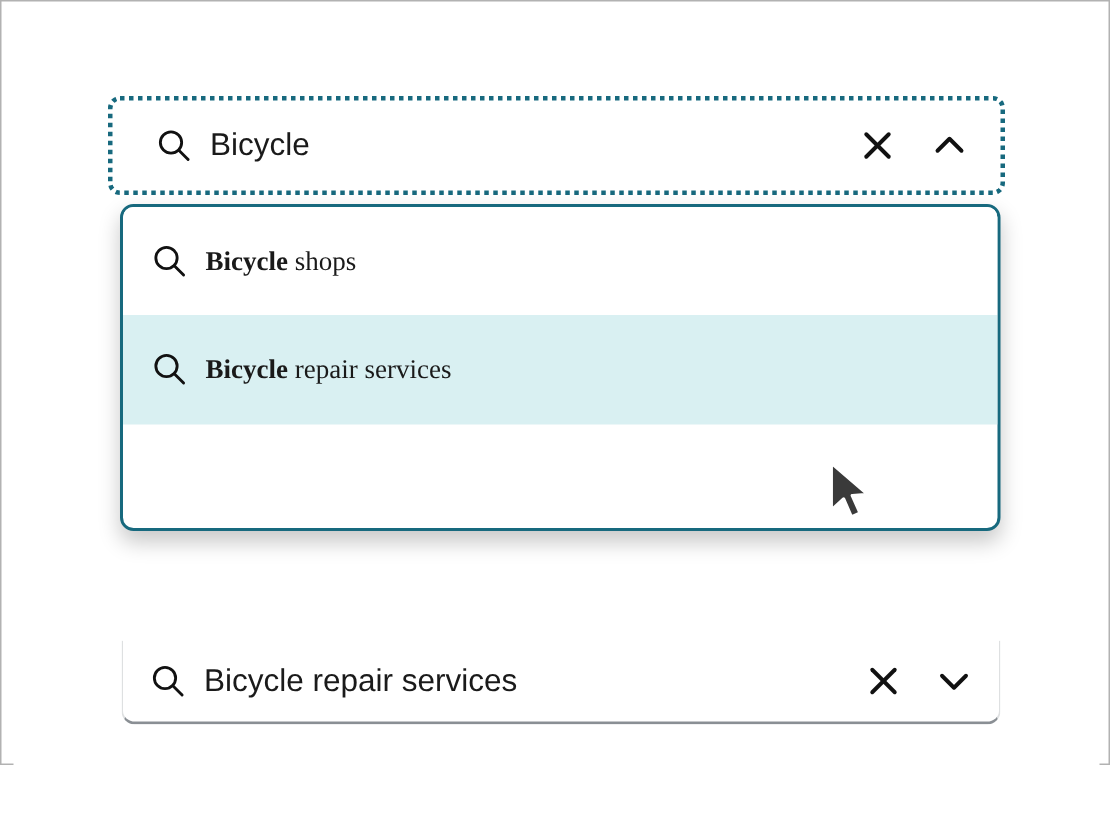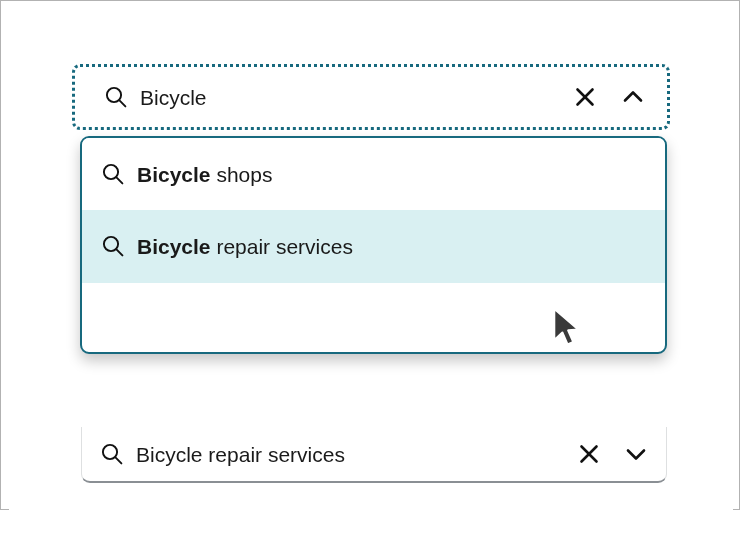--- a/index.html
+++ b/index.html
@@ -110,24 +110,25 @@
     background: #d9f0f2;
   }
   .option .icon-search {
     left: 19px;
   }
   .option-label {
     position: absolute;
     left: 55px;
     top: 50%;
     transform: translateY(-50%);
-    font-size: 21px;
+    font-size: 18px;
     line-height: 1;
     color: #1a1a1a;
     white-space: nowrap;
+    font-family: Liberation Serif, serif;
   }
   .option-label .match {
     font-weight: bold;
   }
 
   
   .cursor-pointer {
     position: absolute;
     left: 543px;   
     top: 298px;    

